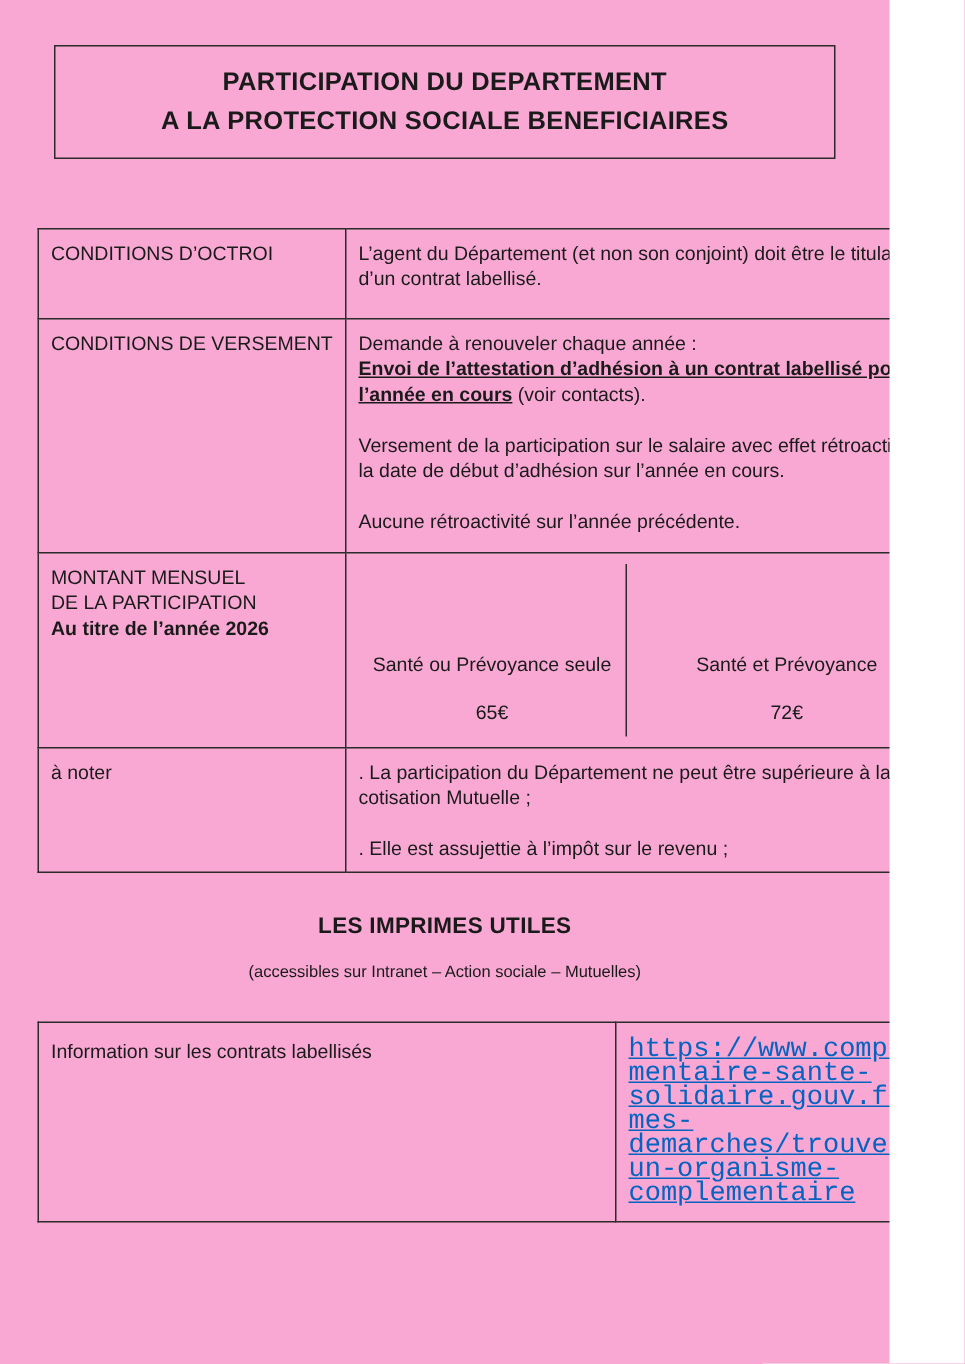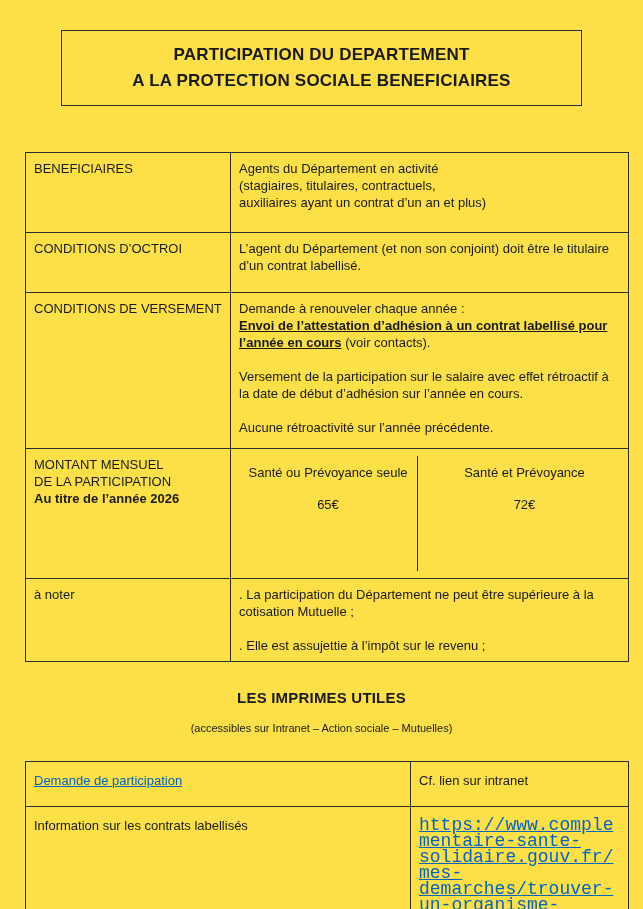--- a/index.html
+++ b/index.html
@@ -5,21 +5,21 @@
   * { box-sizing: border-box; }
   html, body { margin: 0; padding: 0; }
   body {
     width: 643px;
     height: 909px;
     background: #ffffff;
     font-family: "Liberation Sans", sans-serif;
     font-size: 13px;
     color: #1a1a1a;
   }
-  .page { position: relative; width: 643px; height: 909px; overflow: hidden; background: #fde047; }
+  .page { position: relative; width: 593px; height: 909px; overflow: hidden; background: #f9a8d4; }
 
   .title-box {
     width: 521px;
     margin: 30px auto 0;
     border: 1px solid #2b2b2b;
     text-align: center;
     padding: 11px 8px;
     font-weight: bold;
     font-size: 17px;
     line-height: 26px;
@@ -40,21 +40,21 @@
   }
   .cell-p { margin: 0 0 17px 0; }
   .cell-p.last { margin-bottom: 0; }
   .bu { font-weight: bold; text-decoration: underline; }
   .bold { font-weight: bold; }
 
   td.montant-cell { padding: 0; }
   .montant-grid { display: flex; width: 100%; min-height: 115px; }
   .montant-col {
     display: flex; flex-direction: column;
-    justify-content: flex-start; align-items: center;
+    justify-content: flex-end; align-items: center;
     gap: 15px; padding: 8px; text-align: center;
   }
   .montant-col1 { width: 178px; }
   .montant-col2 { flex: 1; border-left: 1px solid #2b2b2b; padding-left: 19px; }
 
   .imprimes-heading { text-align: center; font-weight: bold; font-size: 15px; margin-top: 27px; letter-spacing: 0.2px; }
   .imprimes-sub { text-align: center; font-size: 11px; margin-top: 16px; color: #1a1a1a; }
 
   .table2-wrap { margin: 27px 0 0 25px; }
   table.doc-table2 {
@@ -82,28 +82,20 @@
   </div>
 
   <div class="main-table-wrap">
     <table class="doc-table">
       <colgroup>
         <col style="width:205px">
         <col style="width:398px">
       </colgroup>
 
       <tbody>
-          <tr>
-        <td style="height:80px">BENEFICIAIRES</td>
-        <td>
-          <div>Agents du Département en activité</div>
-          <div>(stagiaires, titulaires, contractuels,</div>
-          <div>auxiliaires ayant un contrat d’un an et plus)</div>
-        </td>
-      </tr>
 
       <tr>
         <td style="height:60px">CONDITIONS D’OCTROI</td>
         <td>L’agent du Département (et non son conjoint) doit être le titulaire d’un contrat labellisé.</td>
       </tr>
 
       <tr>
         <td style="height:156px">CONDITIONS DE VERSEMENT</td>
         <td>
           <div>Demande à renouveler chaque année :</div>
@@ -148,26 +140,20 @@
   <div class="imprimes-sub">(accessibles sur Intranet – Action sociale – Mutuelles)</div>
 
   <div class="table2-wrap">
     <table class="doc-table2">
       <colgroup>
         <col style="width:385px">
         <col style="width:218px">
       </colgroup>
 
       <tbody>
-          <tr>
-        <td style="height:45px">
-          <a class="doc-link">Demande de participation</a>
-        </td>
-        <td>Cf. lien sur intranet</td>
-      </tr>
 
       <tr>
         <td style="height:104px">Information sur les contrats labellisés</td>
         <td>
           <a class="doc-link url-link">https://www.complementaire-sante-solidaire.gouv.fr/mes-demarches/trouver-un-organisme-complementaire</a>
         </td>
       </tr>
     </tbody>
       </table>
   </div>

